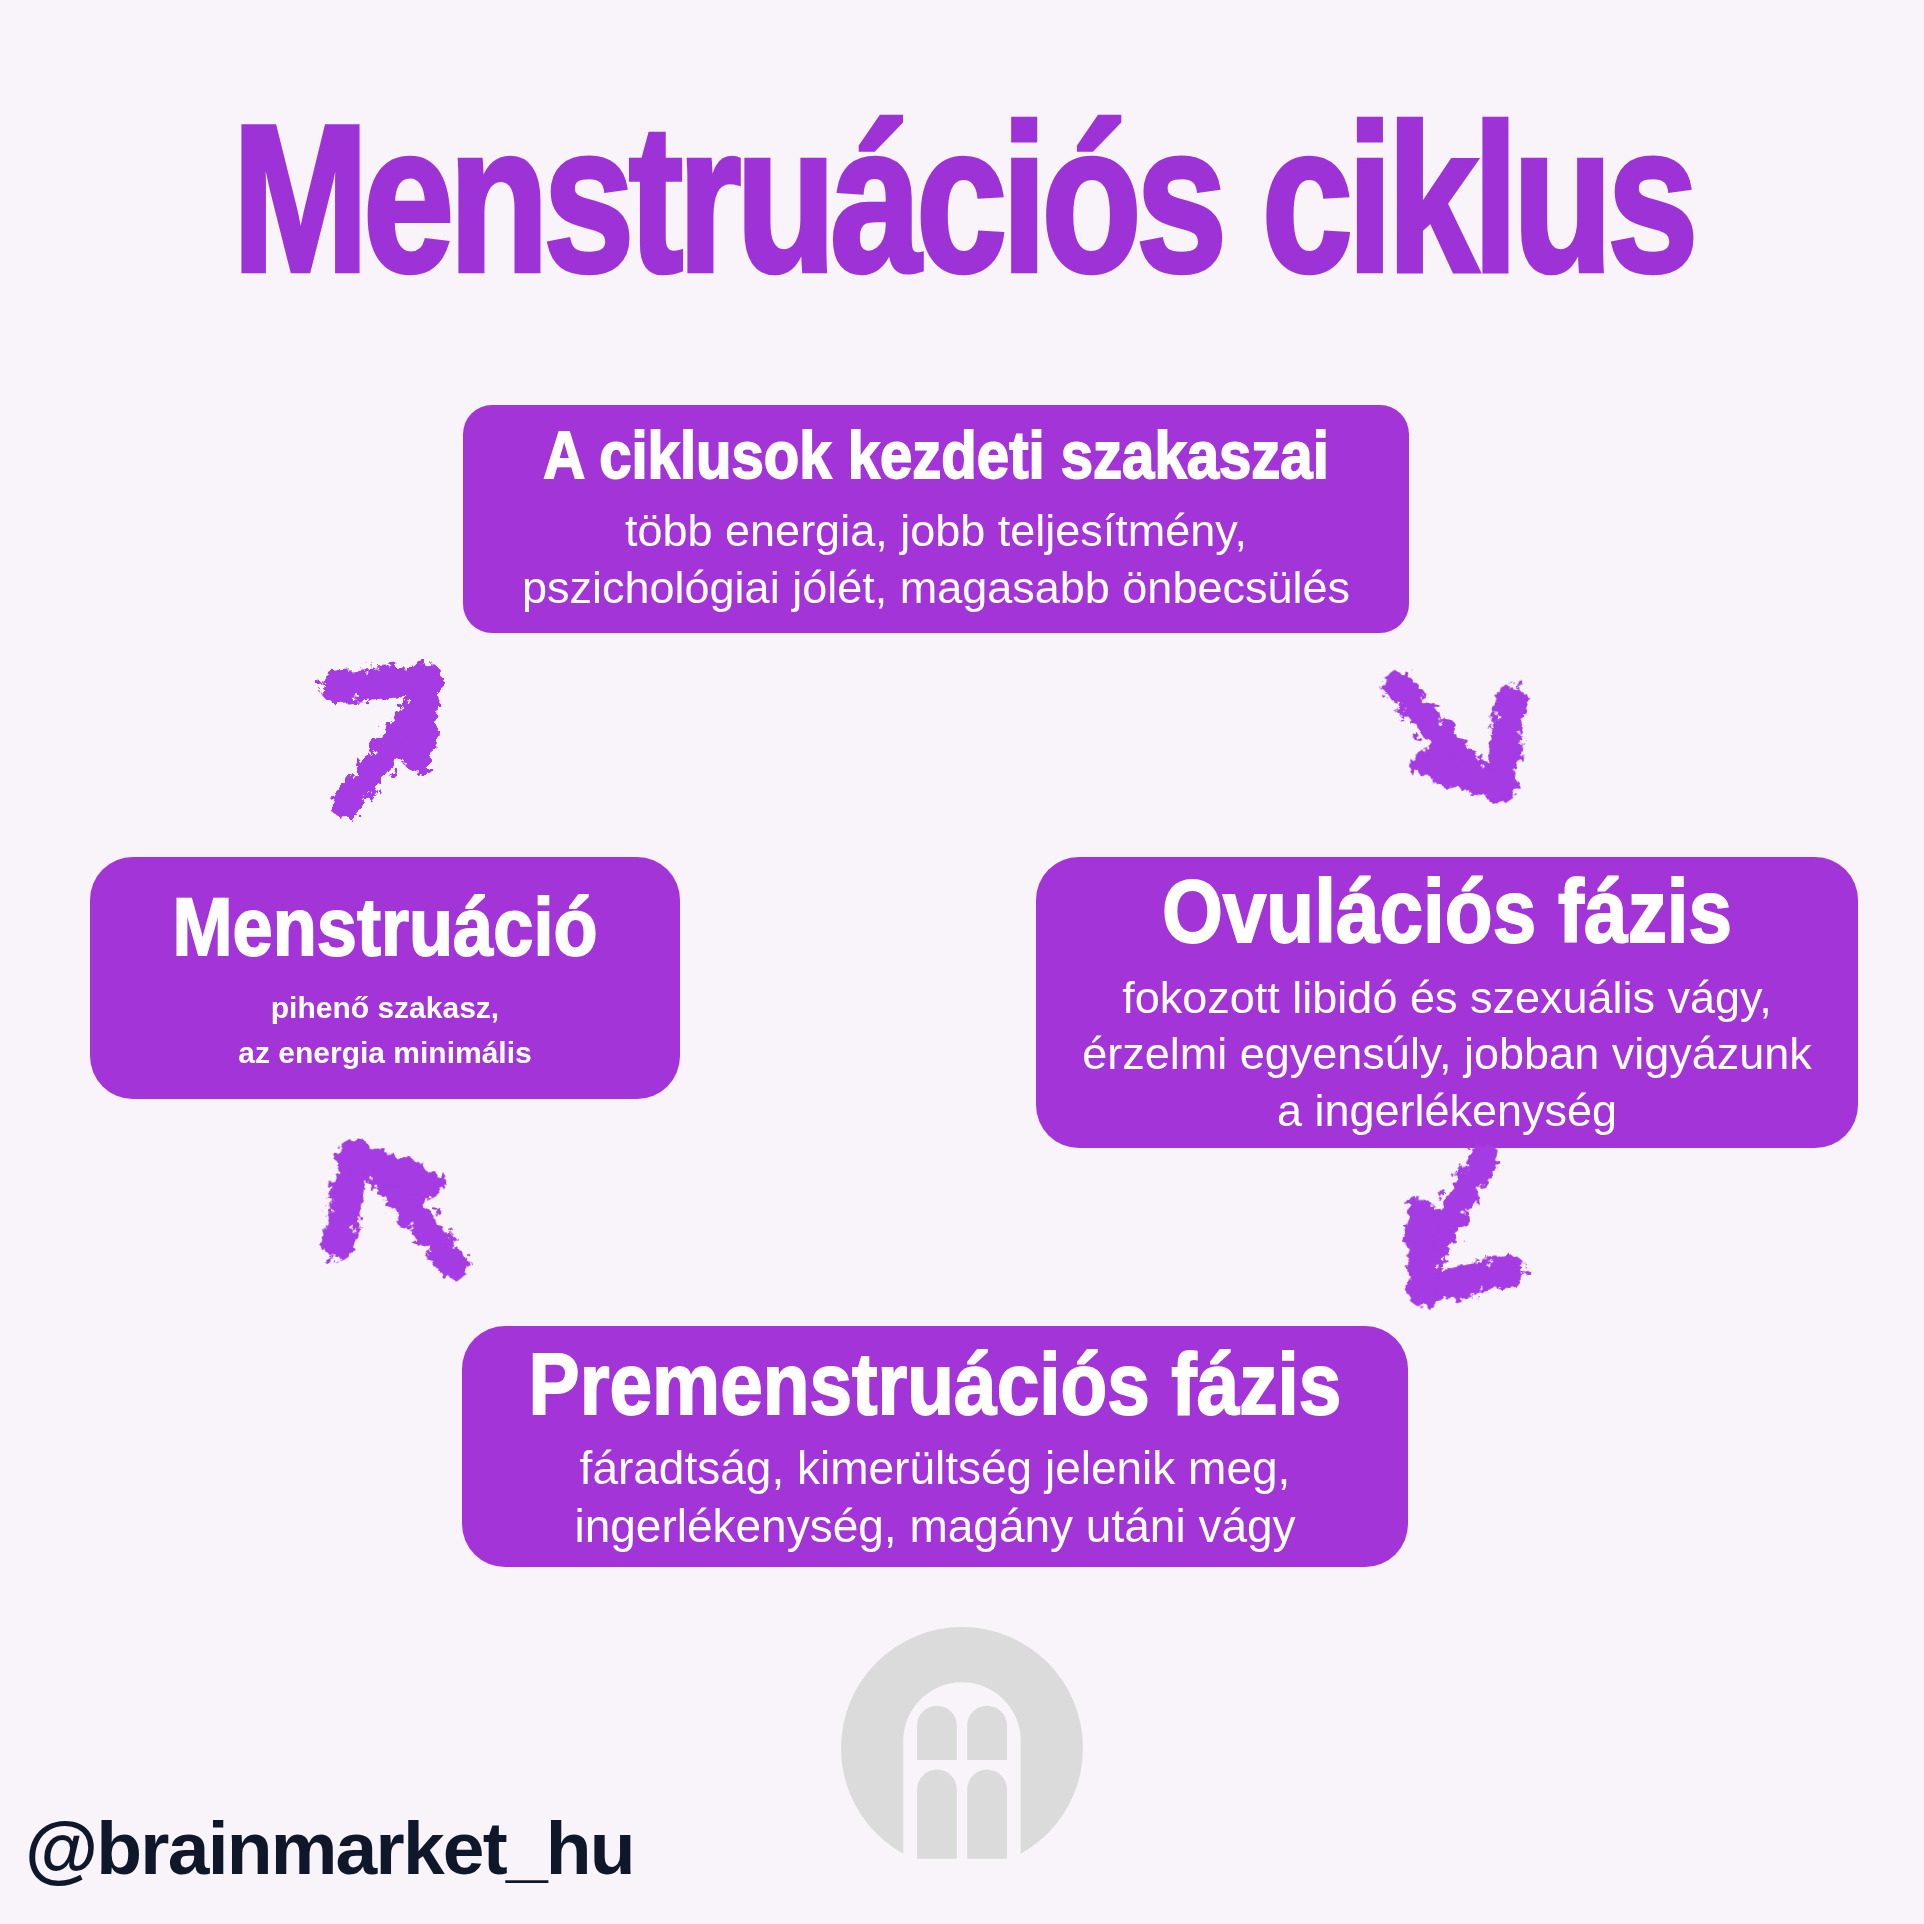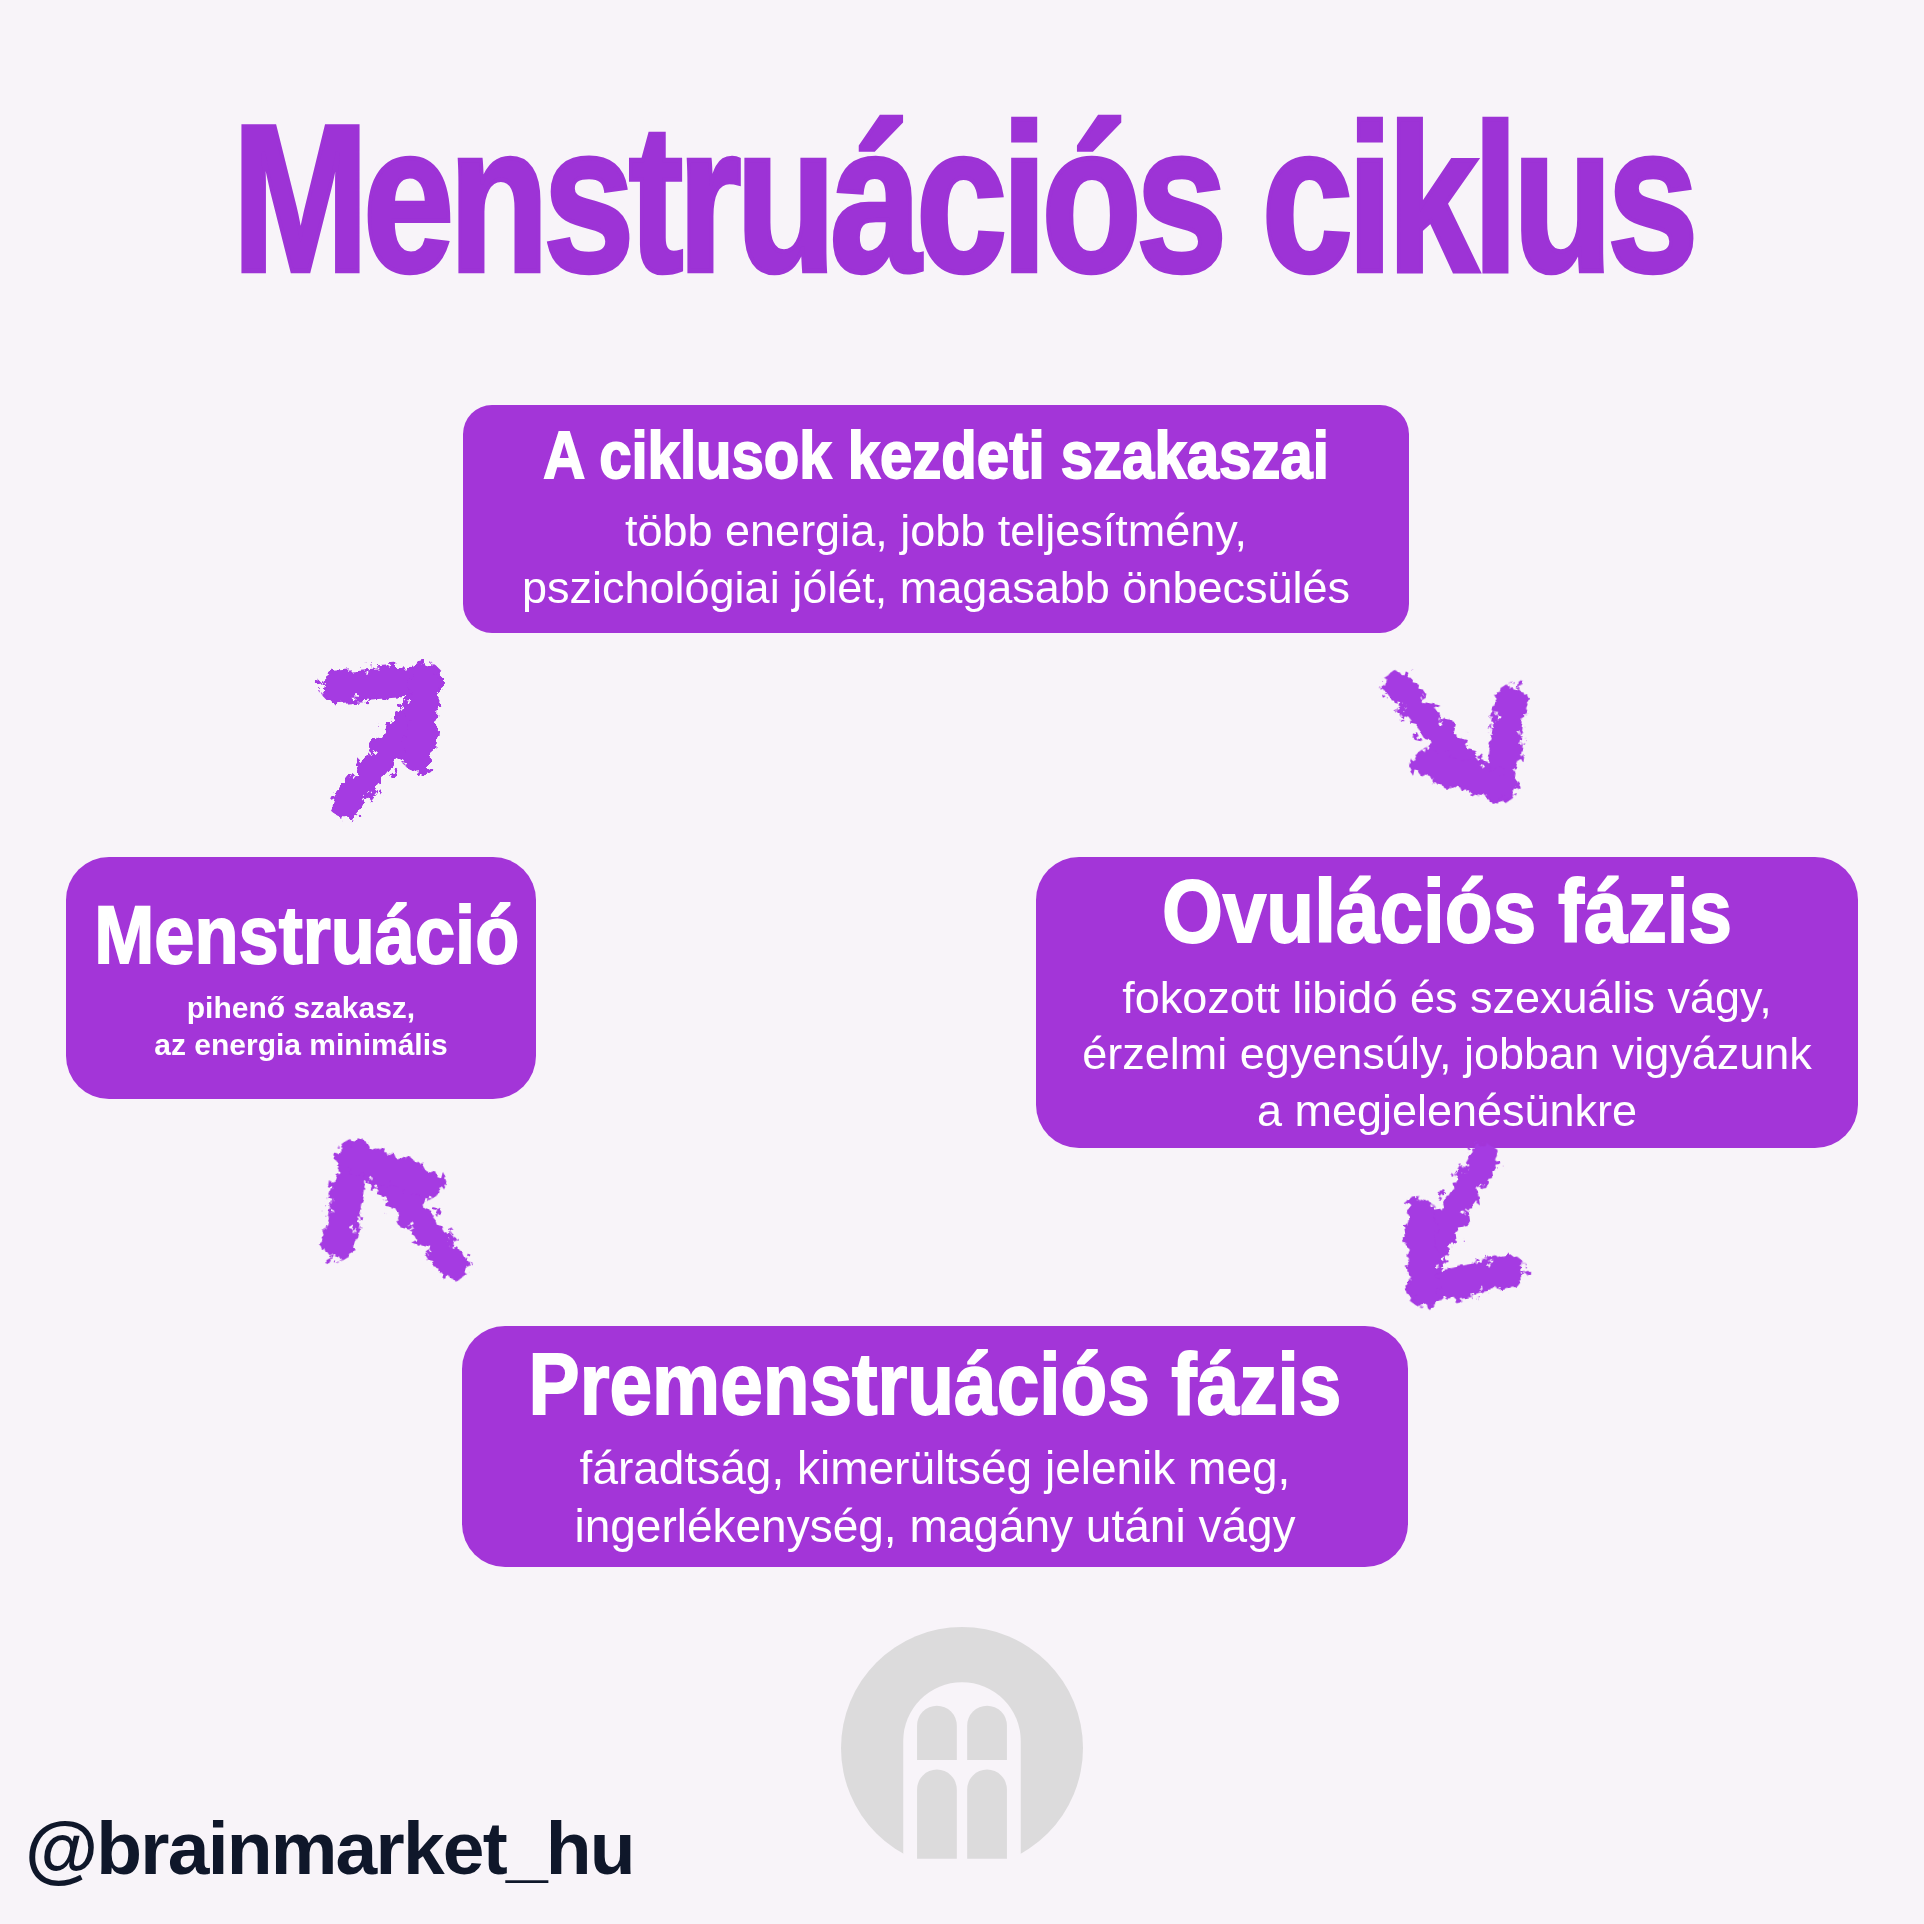--- a/index.html
+++ b/index.html
@@ -24,21 +24,21 @@
     font-weight:bold; white-space:nowrap; width:100%;
     -webkit-text-stroke:1.8px #ffffff;
     transform:scaleX(0.88); transform-origin:center;
     line-height:1.05;
   }
   .bodyline { font-size:45px; line-height:1.26; }
   .box-top    { left:463px;  top:405px;  width:946px; height:228px;border-radius:29px; }
   .box-top .heading    { font-size:66px; margin-bottom:12.5px; }
   .box-right  { left:1036px; top:857px;  width:822px;  height:291px; }
   .box-right .heading  { font-size:89px; margin-bottom:10.7px; }
-  .box-left   { left:66px;   top:857px;  width:470px;  height:242px; }
+  .box-left   { left:90px;   top:857px;  width:590px;  height:242px;gap:8px; }
   .box-left .heading   { font-size:82px; margin-bottom:10.7px; }
   .box-left .bodyline  { font-size:30px;font-weight:bold; }
   .box-bottom { left:462px;  top:1326px; width:946px; height:241px; }
   .box-bottom .heading { font-size:87px; margin-bottom:10.7px; }
   .box-bottom .bodyline{ font-size:46px; }
   .arrow { position:absolute; overflow:visible; }
   .arrow-ne { left:310px;  top:649px;  width:153px; height:176px; }
   .arrow-se { left:1377px; top:652px;  width:153px; height:171px; transform:rotate(102deg); }
   .arrow-sw { left:1379px; top:1142px; width:150px; height:174px; transform:rotate(172deg); }
   .arrow-nw { left:323px;  top:1121px; width:153px; height:176px; transform:rotate(285deg); }
@@ -74,21 +74,21 @@
   <div class="box box-top">
     <div class="heading">A ciklusok kezdeti szakaszai</div>
     <div class="bodyline">több energia, jobb teljesítmény,</div>
     <div class="bodyline">pszichológiai jólét, magasabb önbecsülés</div>
   </div>
 
   <div class="box box-right">
     <div class="heading">Ovulációs fázis</div>
     <div class="bodyline">fokozott libidó és szexuális vágy,</div>
     <div class="bodyline">érzelmi egyensúly, jobban vigyázunk</div>
-    <div class="bodyline">a megjelenésünkre</div>
+    <div class="bodyline">a ingerlékenység</div>
   </div>
 
   <div class="box box-left">
     <div class="heading">Menstruáció</div>
     <div class="bodyline">pihenő szakasz,</div>
     <div class="bodyline">az energia minimális</div>
   </div>
 
   <div class="box box-bottom">
     <div class="heading">Premenstruációs fázis</div>

